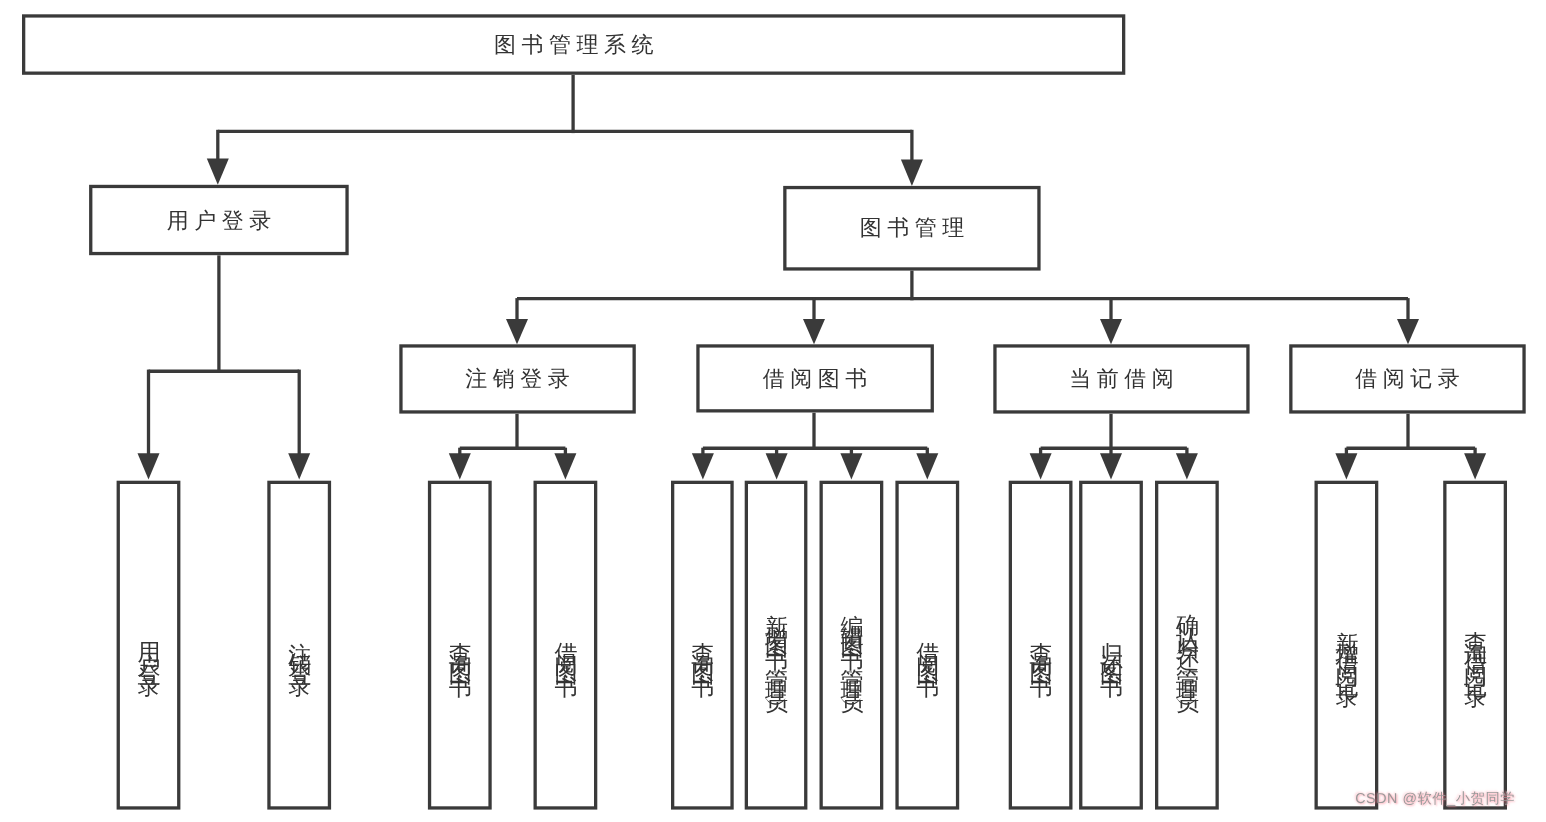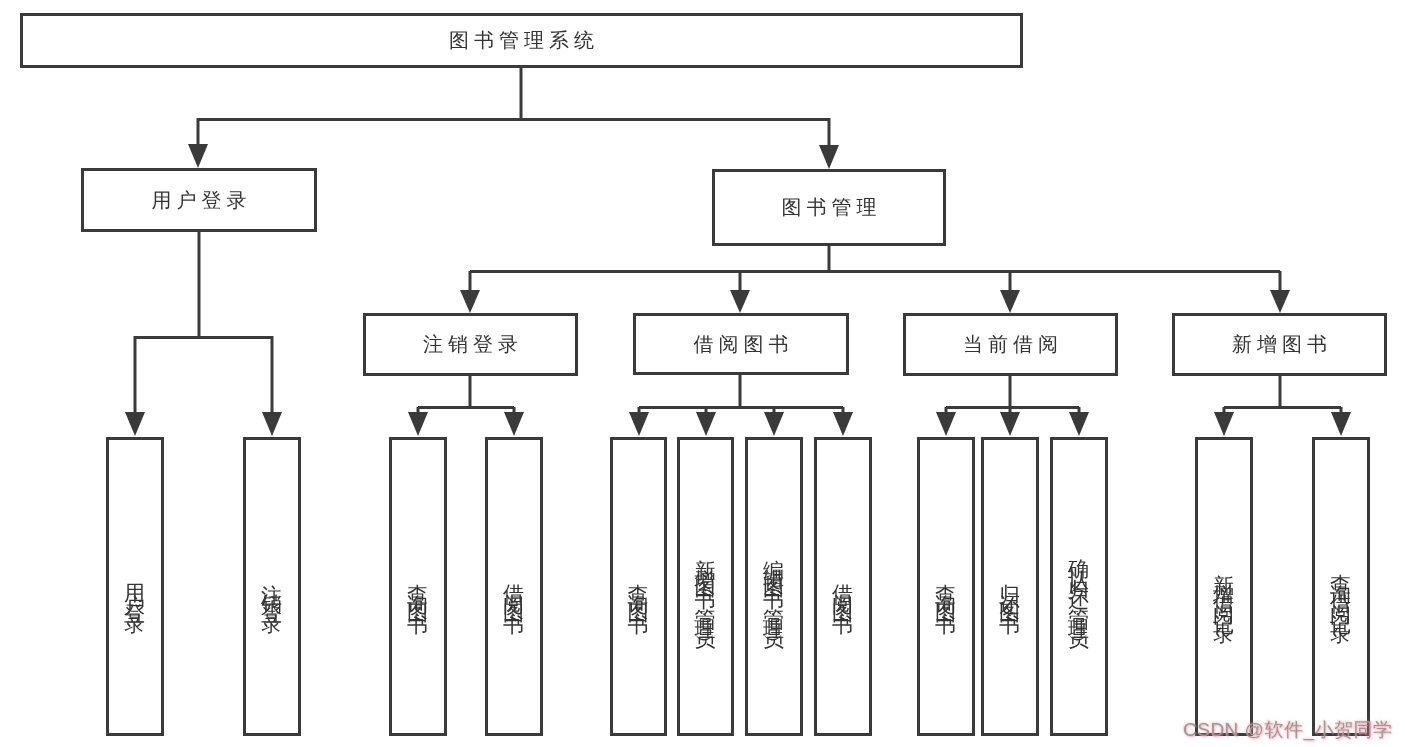--- a/index.html
+++ b/index.html
@@ -25,23 +25,23 @@
   .leaf{font-size:21px;}
   .leaf .lbl{
     writing-mode:vertical-rl;
     text-orientation:mixed;
     letter-spacing:10px;
     line-height:1;
     white-space:nowrap;
   }
   .watermark{
     position:absolute;
-    left:1183px;top:717px;
+    left:1232px;top:717px;
     z-index:3;
-    font-size:19px;
+    font-size:13px;
     letter-spacing:0.5px;
     color:#9a9a9a;
     text-shadow:1px 1px 2px rgba(255,115,135,0.65), -1px -1px 2px rgba(255,145,160,0.45);
     white-space:nowrap;
   }
 </style>
 </head>
 <body>
 
 <div id="canvas">
@@ -132,25 +132,25 @@
   <div class="node hnode" style="left:712px;top:169px;width:234px;height:77px;">
     <span class="lbl">图书管理</span>
   </div>
 
   <div class="node hnode" style="left:363px;top:313px;width:215px;height:63px;">
     <span class="lbl">注销登录</span>
   </div>
   <div class="node hnode" style="left:633px;top:313px;width:216px;height:62px;">
     <span class="lbl">借阅图书</span>
   </div>
-  <div class="node hnode" style="left:903px;top:313px;width:215px;height:63px;">
+  <div class="node hnode" style="left:903px;top:313px;width:233px;height:63px;">
     <span class="lbl">当前借阅</span>
   </div>
   <div class="node hnode" style="left:1172px;top:313px;width:215px;height:63px;">
-    <span class="lbl">新增图书</span>
+    <span class="lbl">借阅记录</span>
   </div>
 
   <div class="node leaf" style="left:106px;top:437px;width:58px;height:299px;">
     <span class="lbl">用户登录</span>
   </div>
   <div class="node leaf" style="left:243px;top:437px;width:58px;height:299px;">
     <span class="lbl">注销登录</span>
   </div>
 
   <div class="node leaf" style="left:389px;top:437px;width:58px;height:299px;">

